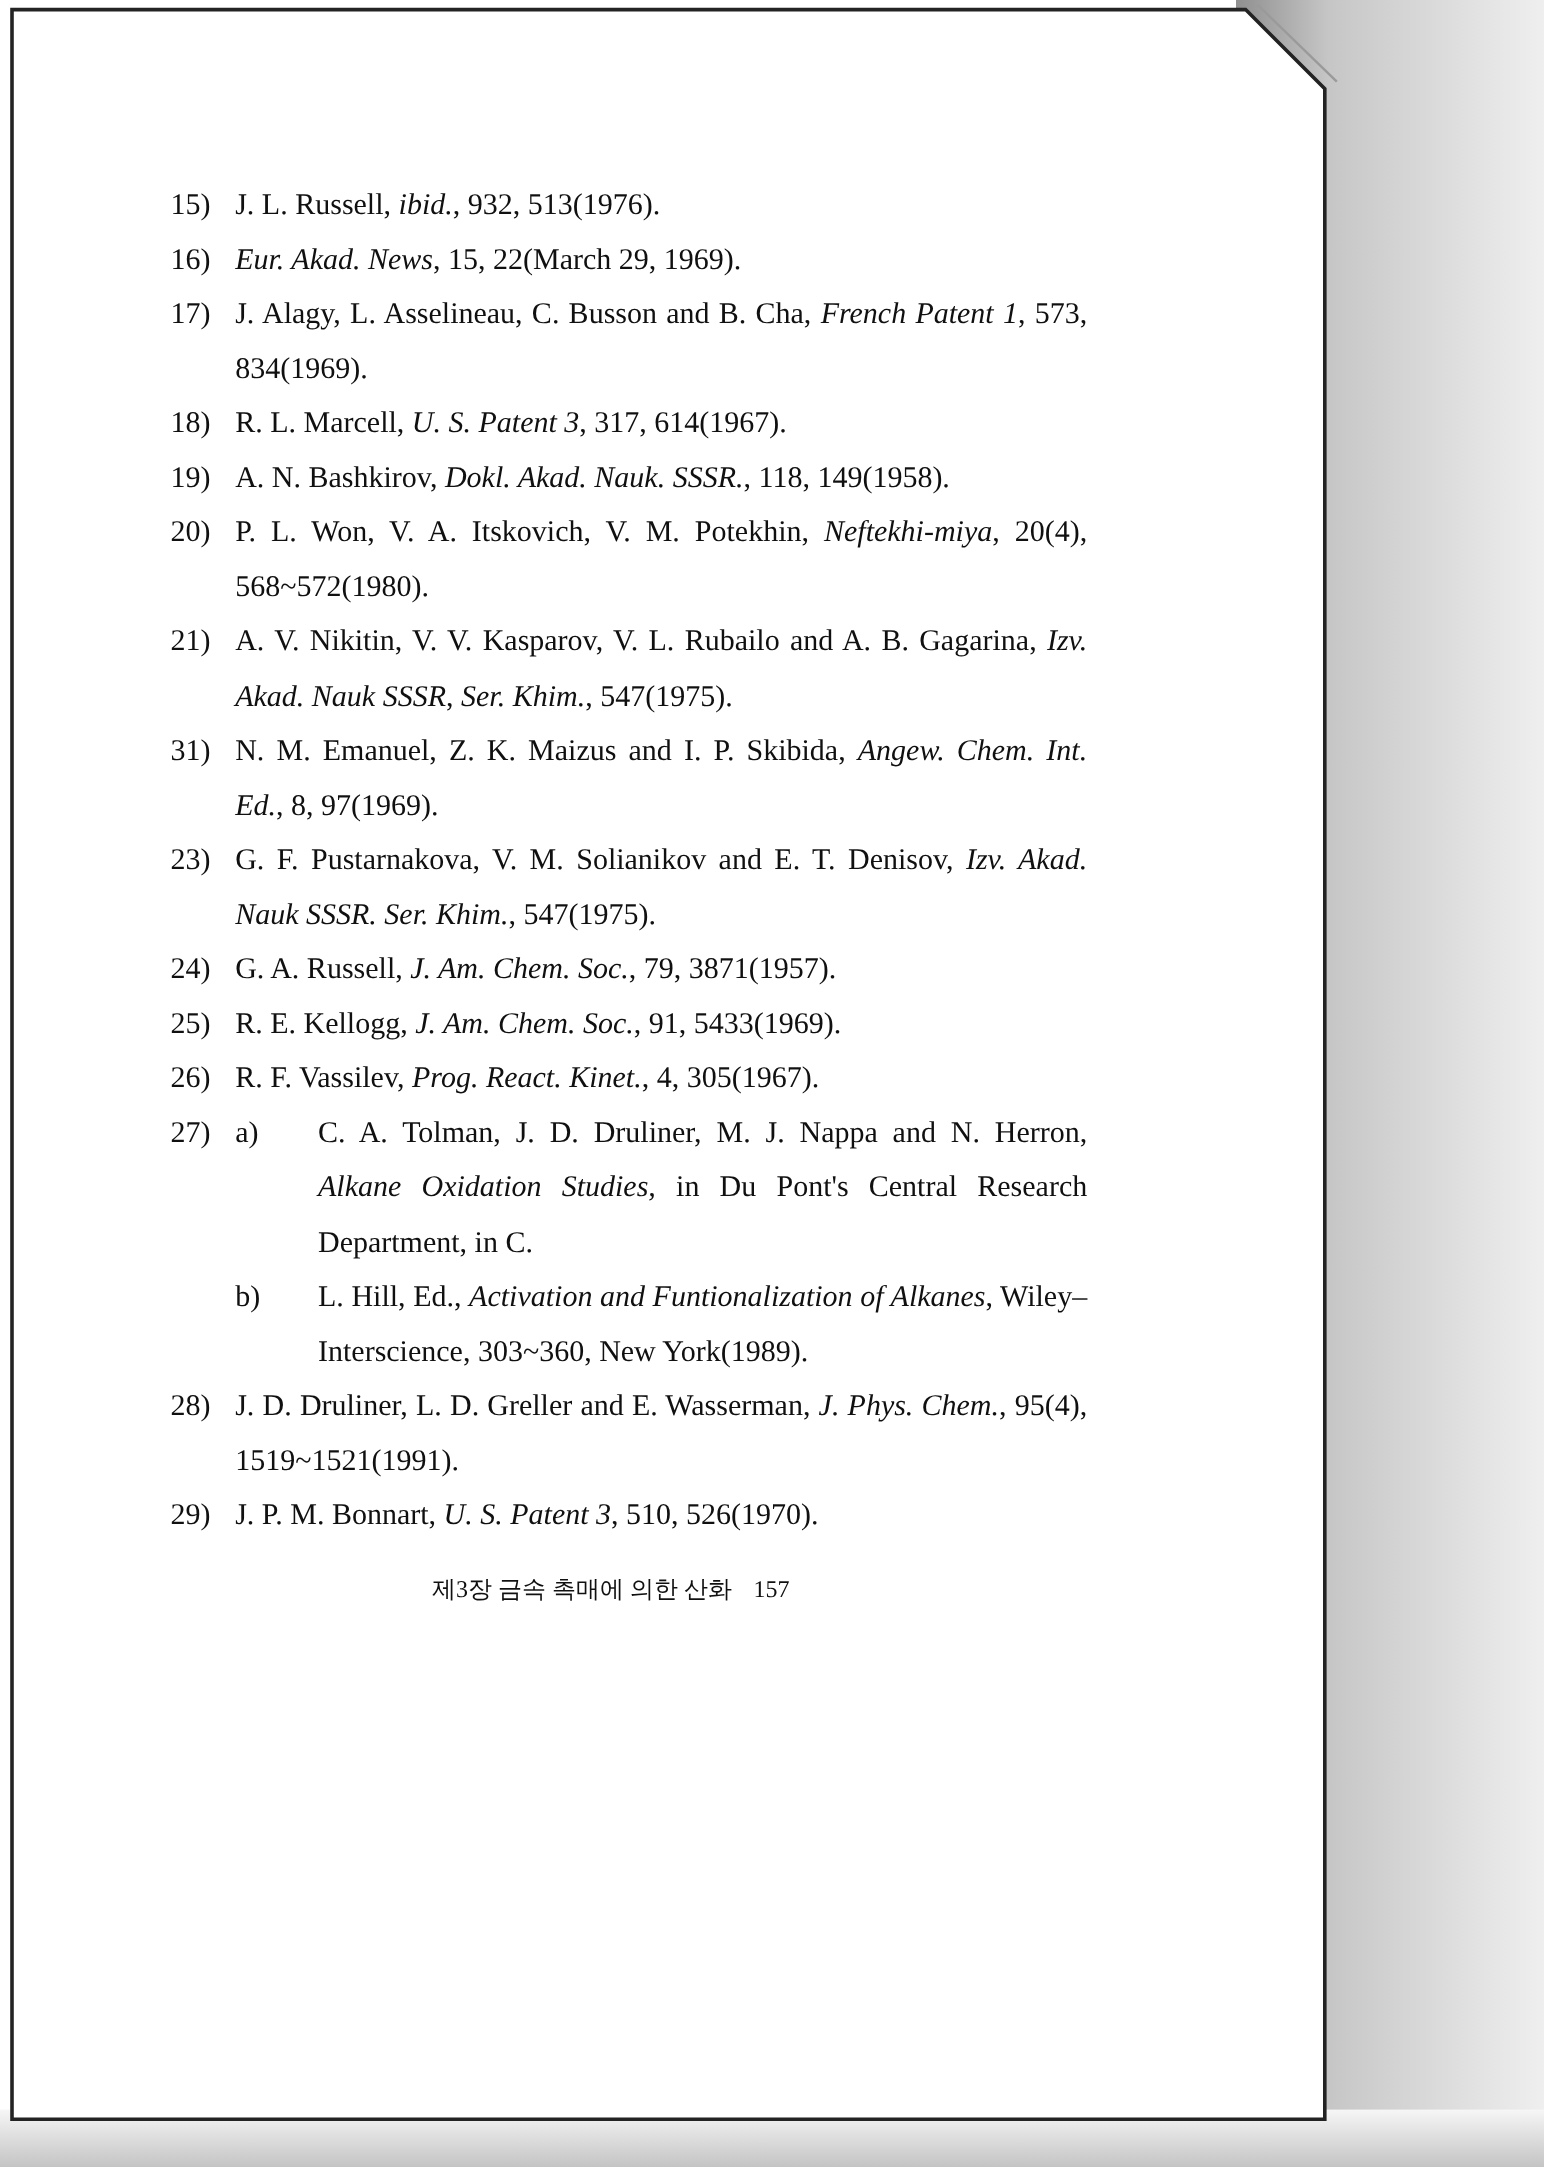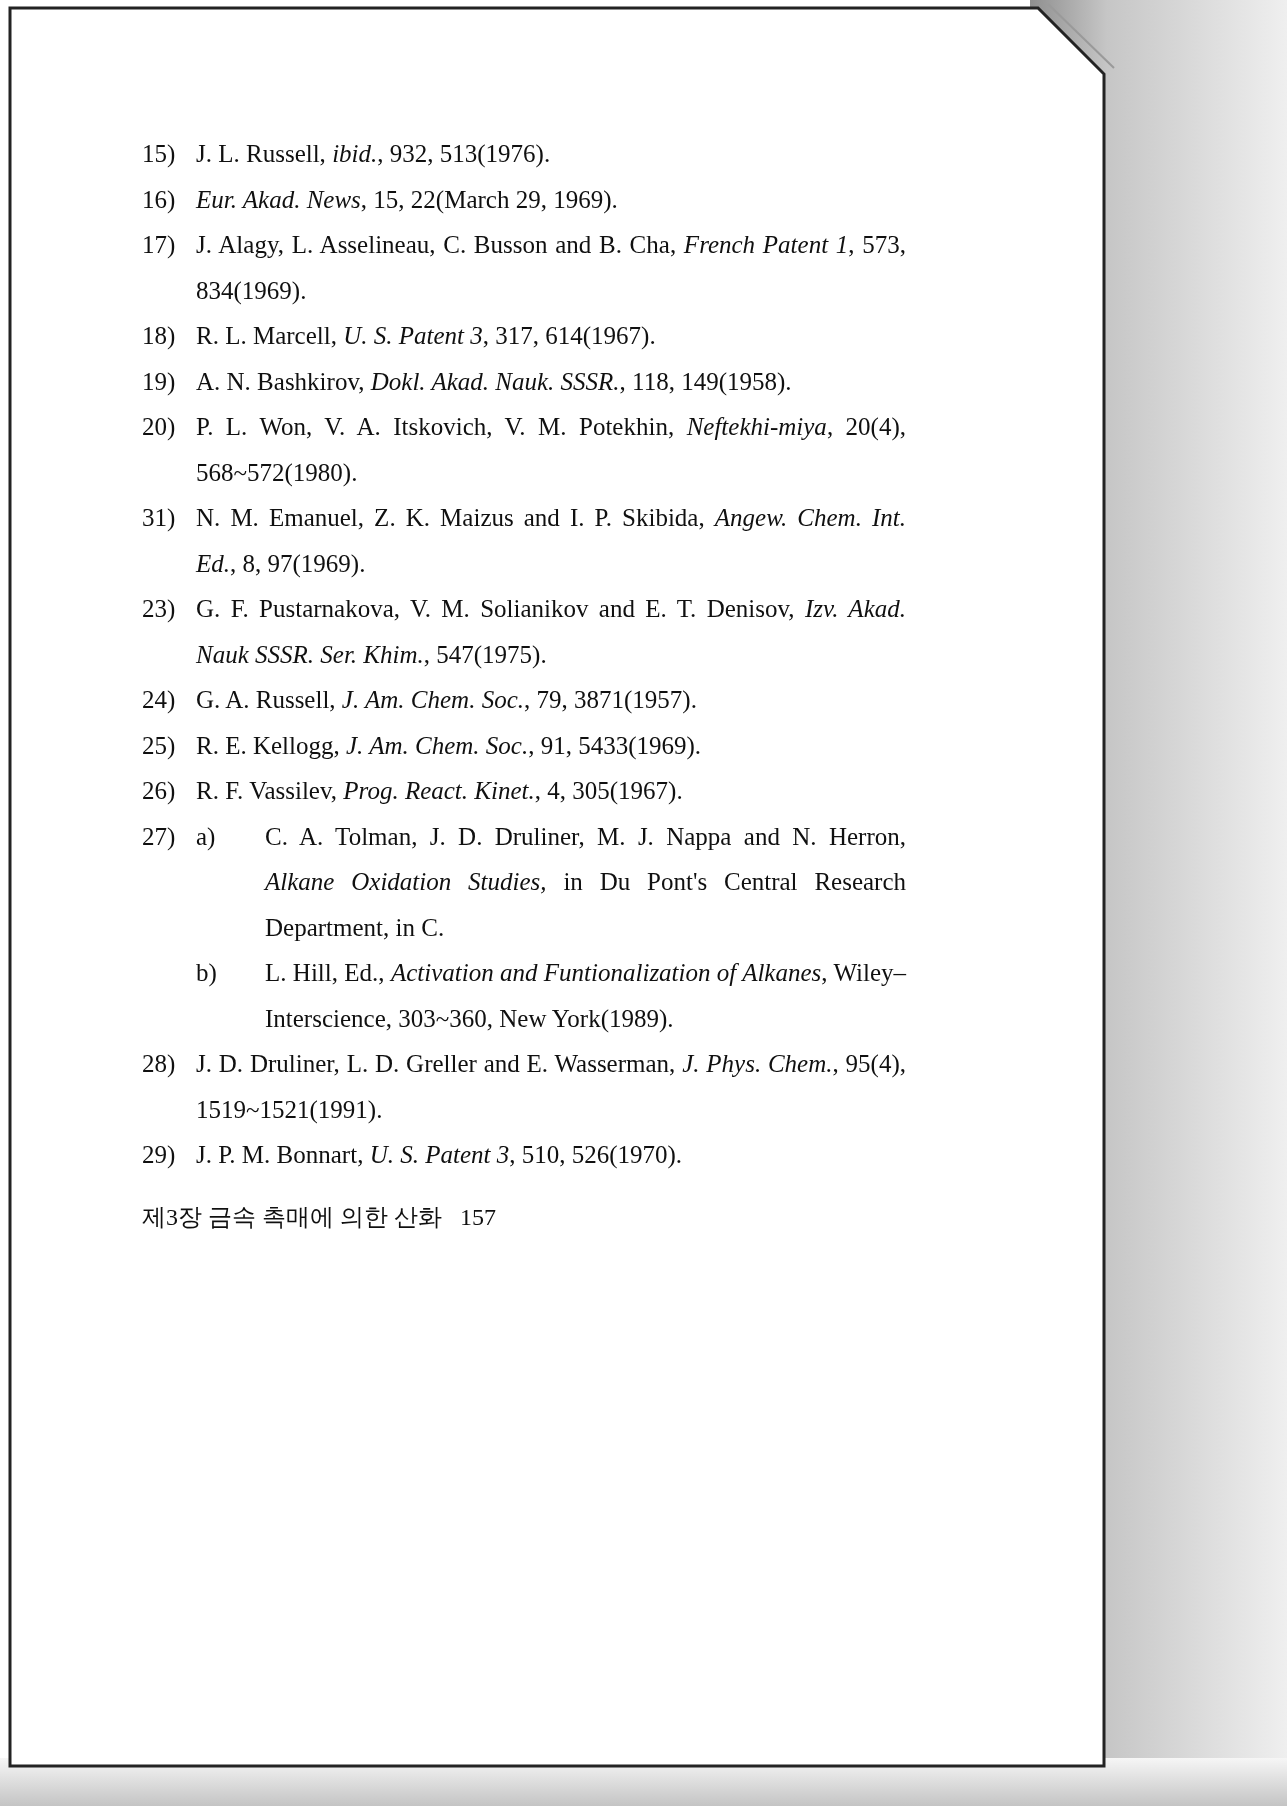--- a/index.html
+++ b/index.html
@@ -10,38 +10,38 @@
     color: #101010;
   }
   .scan {
     position: relative;
     width: 1287px; height: 1806px;
     background: #ffffff;
     overflow: hidden;
   }
   .frame-svg { position: absolute; left: 0; top: 0; z-index: 1; }
   .content {
-    position: absolute; left: 142px; top: 131px; width: 764px;
+    position: absolute; left: 142px; top: 148px; width: 764px;
     z-index: 2;
     font-size: 25px; line-height: 45.5px;
   }
   .ref-item { display: flex; }
   .ref-num  { width: 54px; flex: none; }
   .ref-body { flex: 1; min-width: 0; }
   .ref-text { text-align: justify; }
   .ref-sub  { display: flex; }
   .ref-sub-label { width: 37px; flex: none; }
   .ref-sub-body  { flex: 1; min-width: 0; margin-left: 32px; }
   .i { font-style: italic; }
   .b { font-weight: 400; }
   .footer {
     margin-top: 17px;
-    text-align: left;
+    text-align: center;
     padding-right: 30px;
-    font-size: 24px;
+    font-size: 20px;
   }
   .footer .pagenum { margin-left: 18px; }
 </style>
 </head>
 <body>
 
 <div class="scan">
 
   <svg class="frame-svg" width="1287" height="1806" viewBox="0 0 1287 1806" aria-hidden="true">
     <defs>
@@ -91,20 +91,26 @@
         <div class="ref-item">
           <div class="ref-num">19)</div>
           <div class="ref-body">
             <div class="ref-text"><span>A. N. Bashkirov, </span><span class="i">Dokl. Akad. Nauk. SSSR.</span><span>, </span><span class="b">118</span><span>, 149(1958).</span></div>
           </div>
         </div>
         <div class="ref-item">
           <div class="ref-num">20)</div>
           <div class="ref-body">
             <div class="ref-text"><span>P. L. Won, V. A. Itskovich, V. M. Potekhin, </span><span class="i">Neftekhi-miya</span><span>, </span><span class="b">20(4)</span><span>, 568~572(1980).</span></div>
+          </div>
+        </div>
+        <div class="ref-item">
+          <div class="ref-num">21)</div>
+          <div class="ref-body">
+            <div class="ref-text"><span>A. V. Nikitin, V. V. Kasparov, V. L. Rubailo and A. B. Gagarina, </span><span class="i">Izv. Akad. Nauk SSSR</span><span>, </span><span class="i">Ser. Khim.</span><span>, 547(1975).</span></div>
           </div>
         </div>
         <div class="ref-item">
           <div class="ref-num">31)</div>
           <div class="ref-body">
             <div class="ref-text"><span>N. M. Emanuel, Z. K. Maizus and I. P. Skibida, </span><span class="i">Angew. Chem. Int. Ed.</span><span>, </span><span class="b">8</span><span>, 97(1969).</span></div>
           </div>
         </div>
         <div class="ref-item">
           <div class="ref-num">23)</div>

